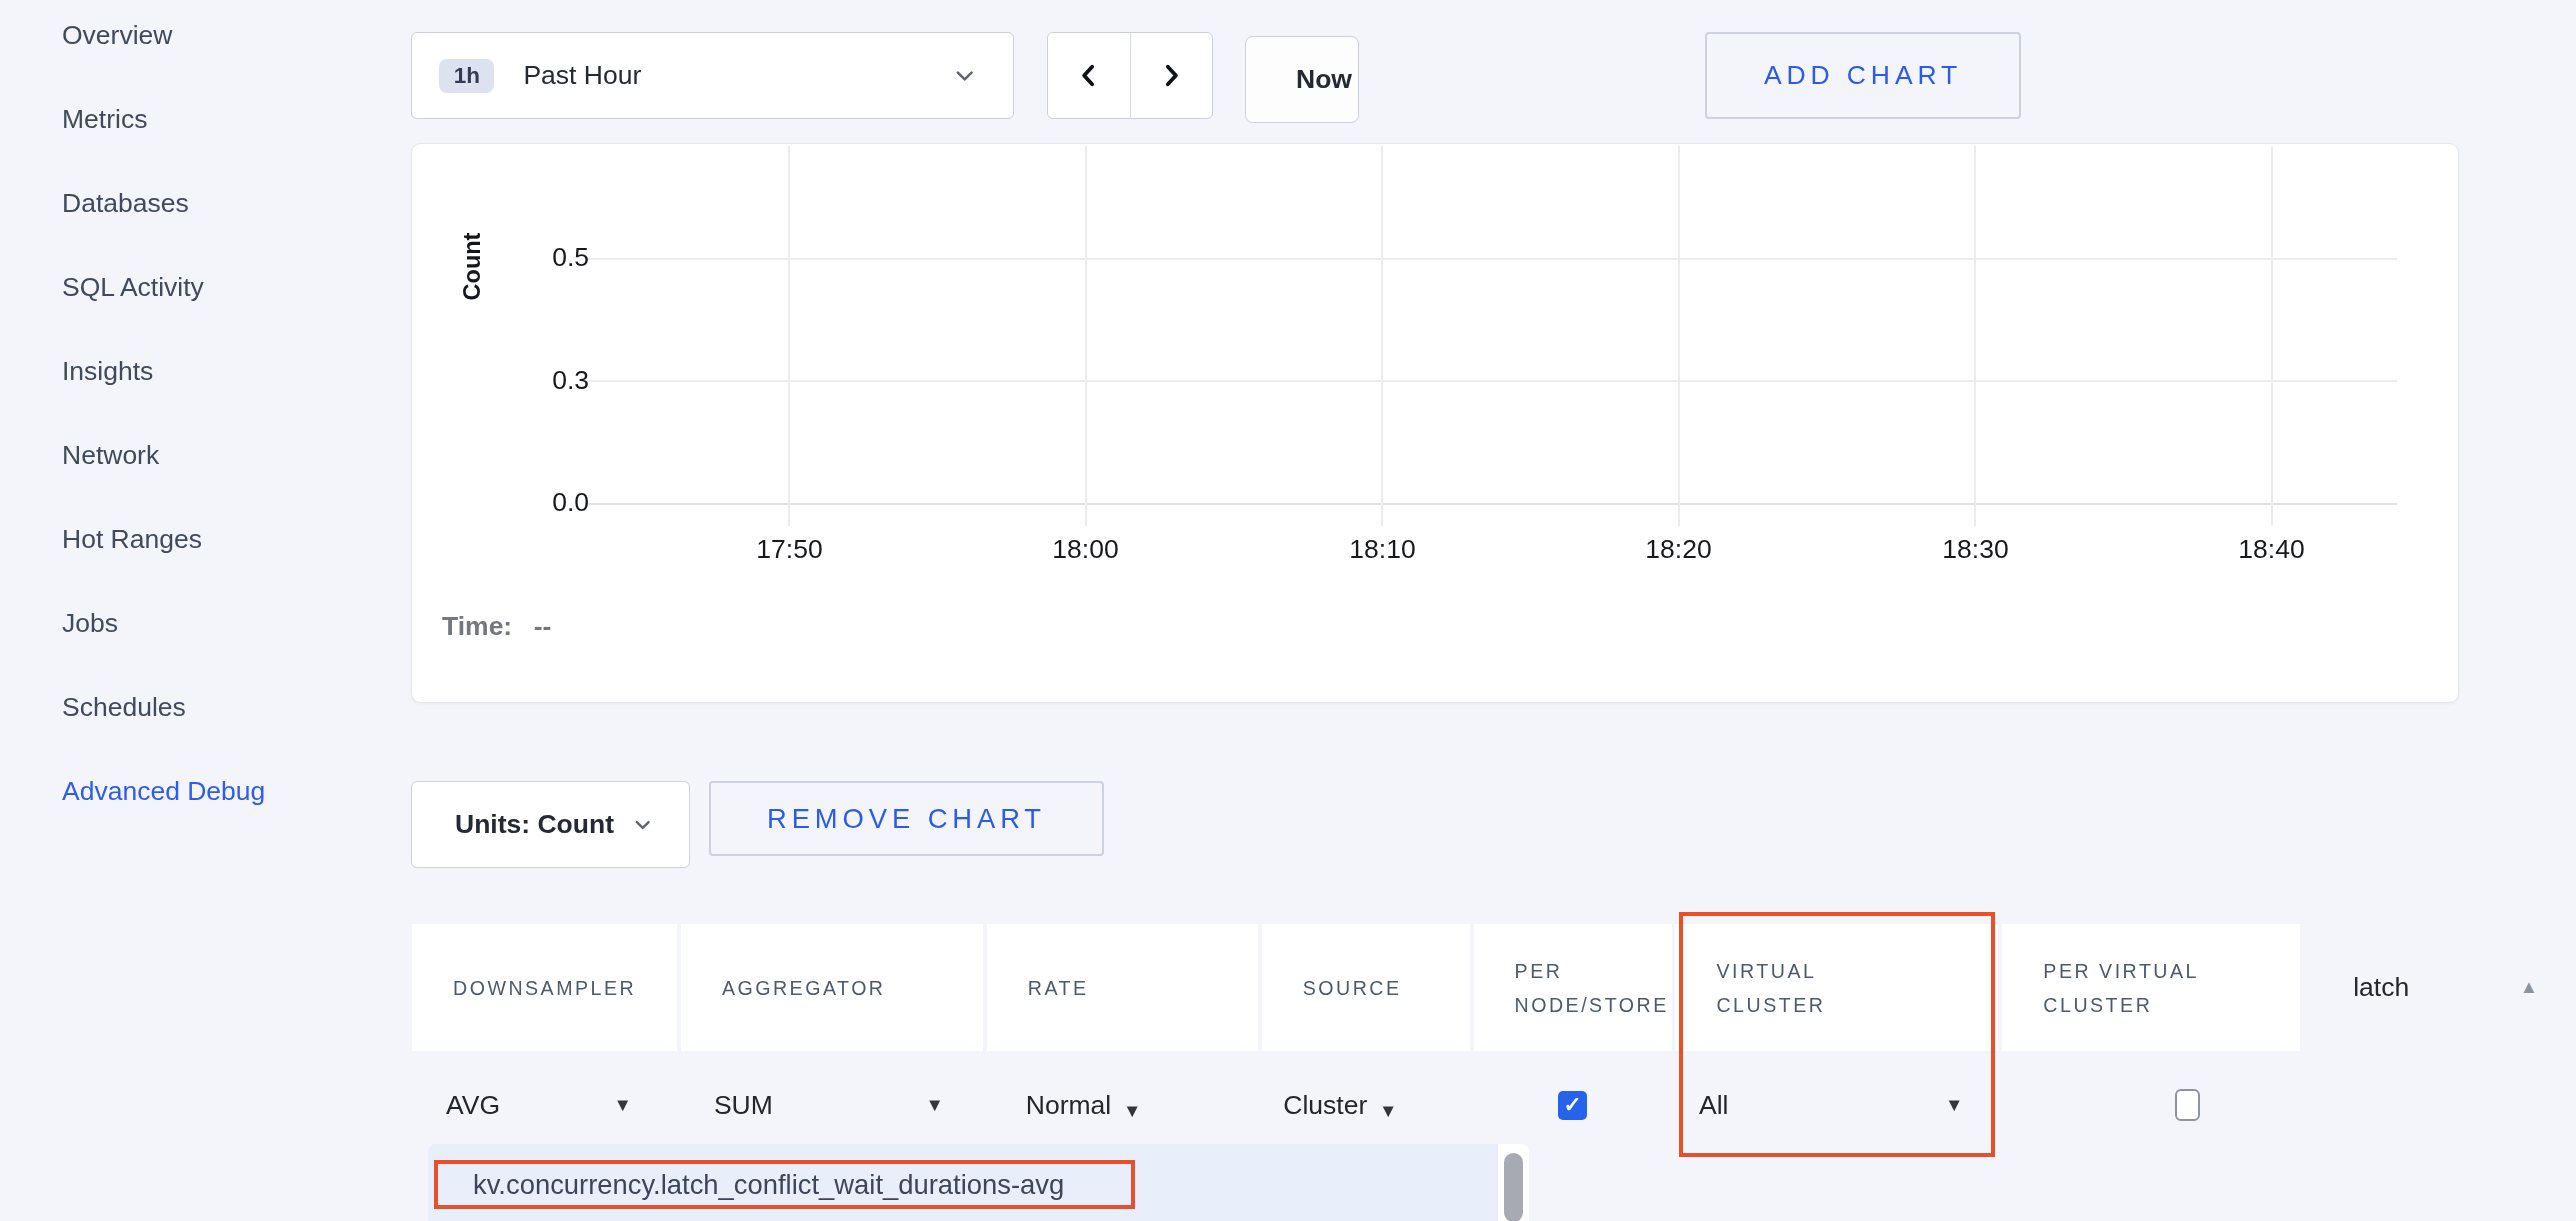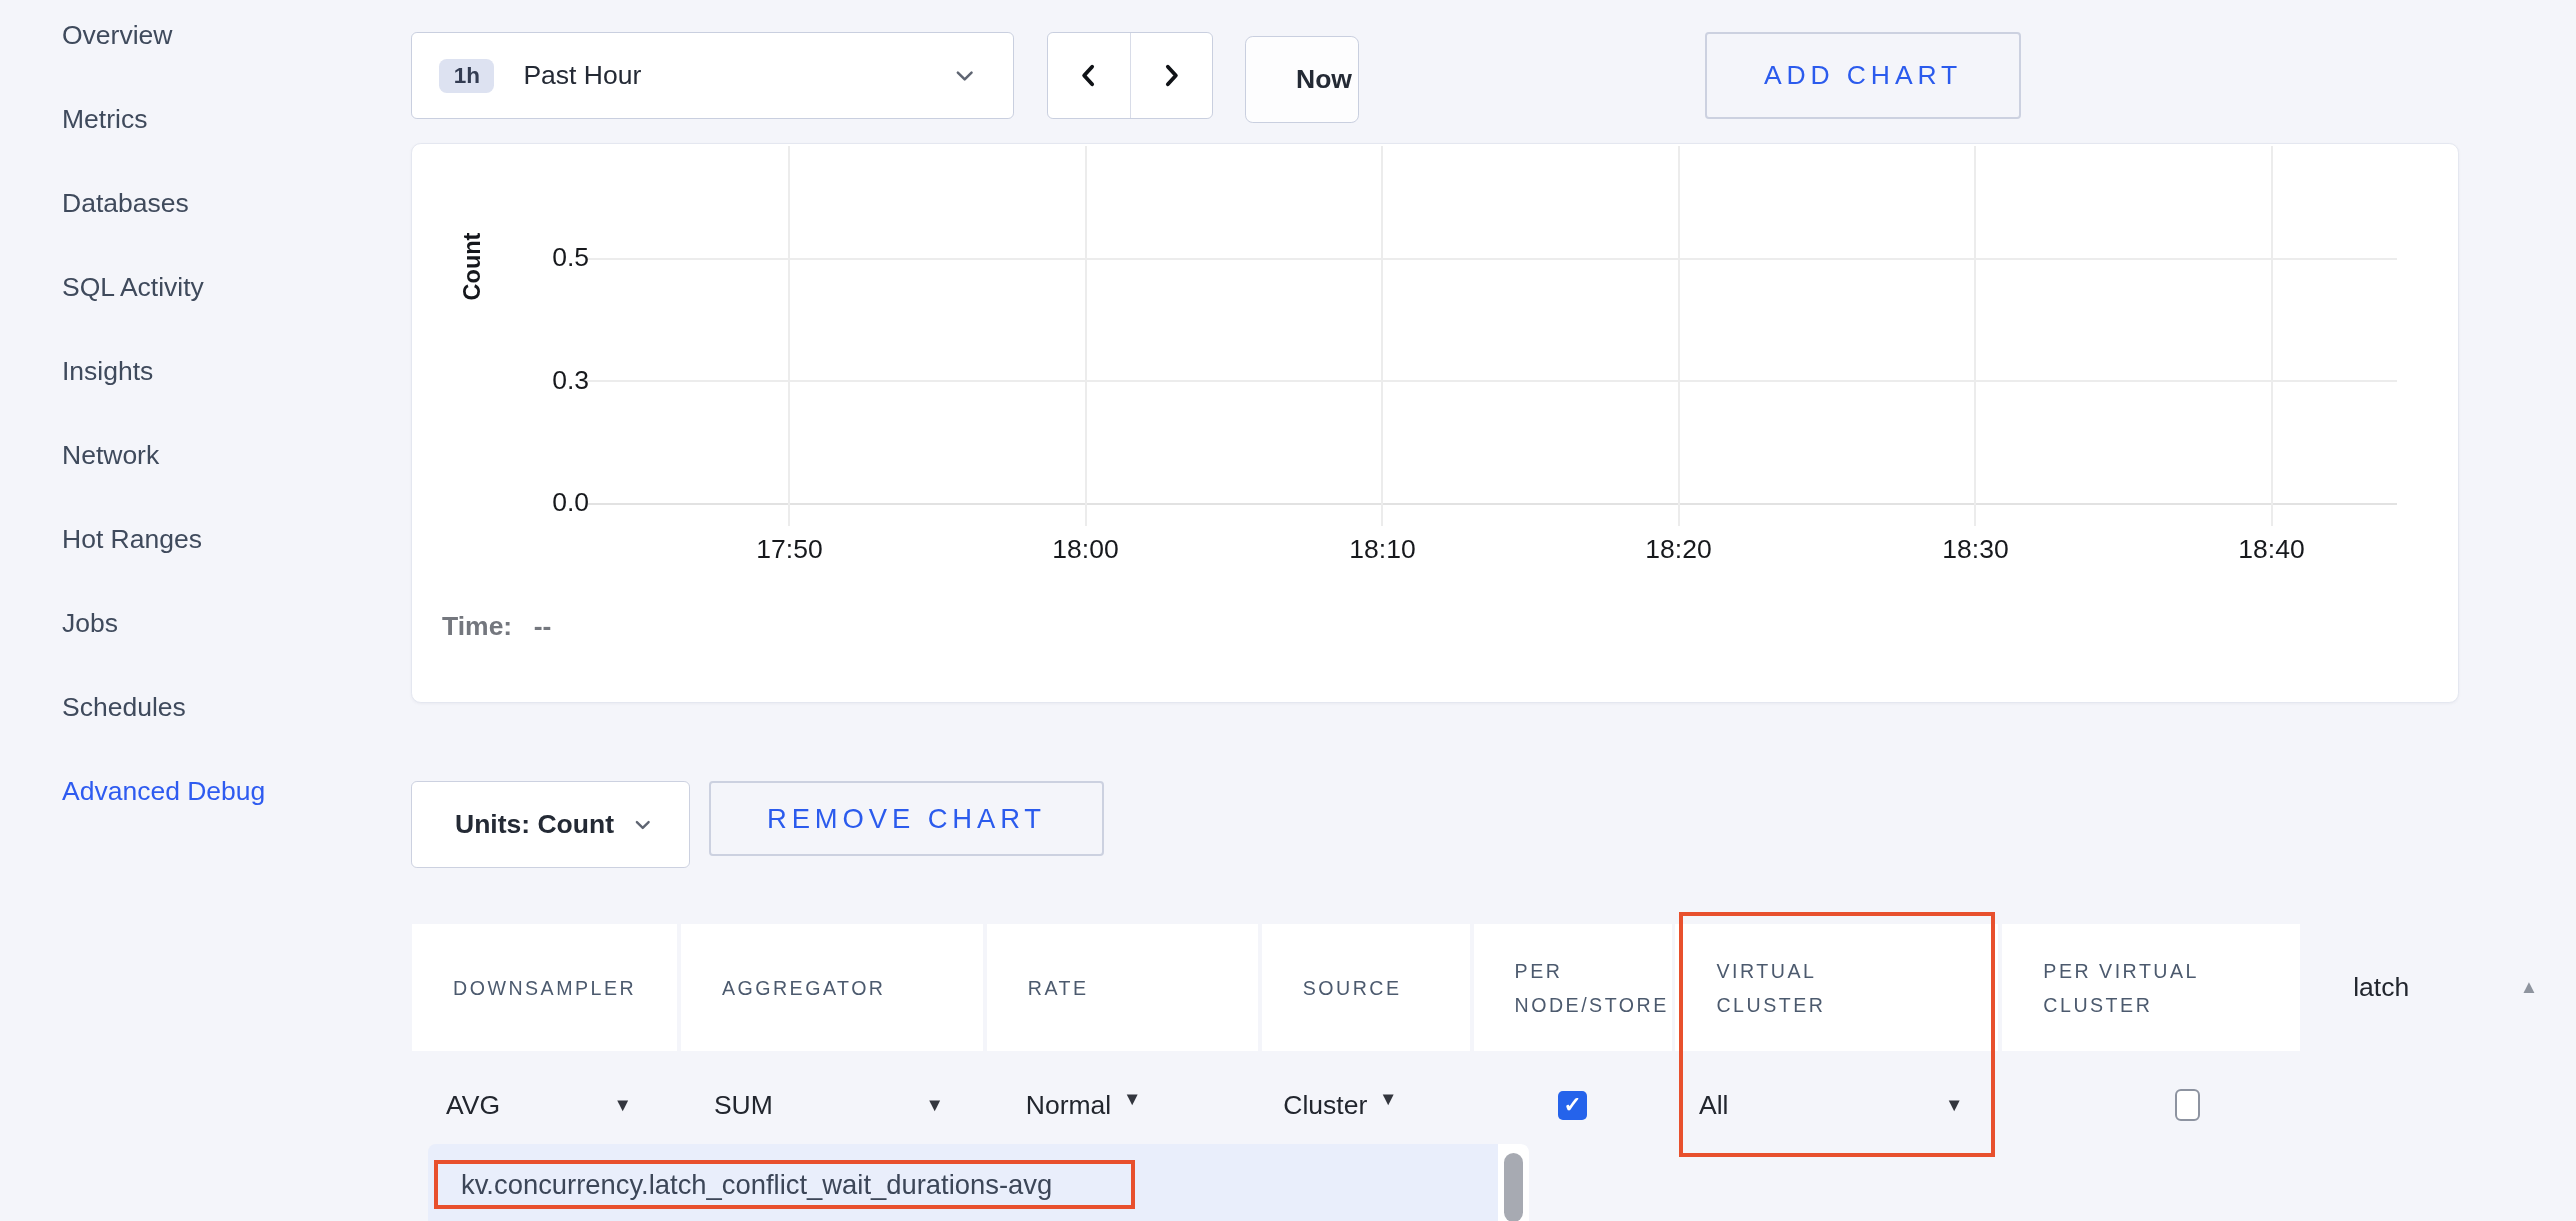--- a/index.html
+++ b/index.html
@@ -93,39 +93,39 @@
   }
   .th {
     background:#fff; display:flex; flex-direction:column; justify-content:center;
     padding-left:41px; font-size:19.6px; letter-spacing:2.5px; color:#4c5a6e;
     font-weight:500; line-height:34px; text-transform:uppercase;
   }
   .td { display:flex; align-items:center; font-size:26.5px; color:#22262e; }
   .td.between { justify-content:space-between; }
   .caret-down { font-size:18.6px; color:#33363e; line-height:1; }
   .caret-up   { font-size:18.6px; color:#8e949e; line-height:1; }
-  .sel-inline { display:flex; align-items:flex-start; gap:11.8px; cursor:pointer; }
+  .sel-inline { display:flex; align-items:flex-end; gap:11.8px; cursor:pointer; }
 
   .cb-checked {
     width:29px; height:29px; background:#2563eb; border-radius:4.9px;
     display:flex; align-items:center; justify-content:center;
     color:#fff; font-size:21.6px; font-weight:bold; cursor:pointer;
   }
   .cb-unchecked {
     width:24.5px; height:32px; background:#fff; border:2px solid #8d93a0;
     border-radius:5.9px; cursor:pointer;
   }
 
   
   .suggest-panel {
     position:absolute; left:428px; top:1144px; width:1101px; height:77px;
     background:#e9eefb; border-radius:7.8px 7.8px 0 0;
   }
   .suggest-item {
-    position:absolute; left:0; top:11.8px; height:57px; line-height:57px;
+    position:absolute; left:12px; top:11.8px; height:57px; line-height:57px;
     padding-left:33px; font-size:27.4px; color:#3c4658; cursor:pointer; white-space:nowrap;
   }
   .scroll-track {
     position:absolute; right:0; top:0; width:31px; height:77px;
     background:#fff; border-radius:0 7.8px 0 0;
   }
   .scroll-thumb {
     position:absolute; left:5.9px; top:8.8px; width:19.6px; height:69px;
     background:#a7aab2; border-radius:9.8px; cursor:grab;
   }

